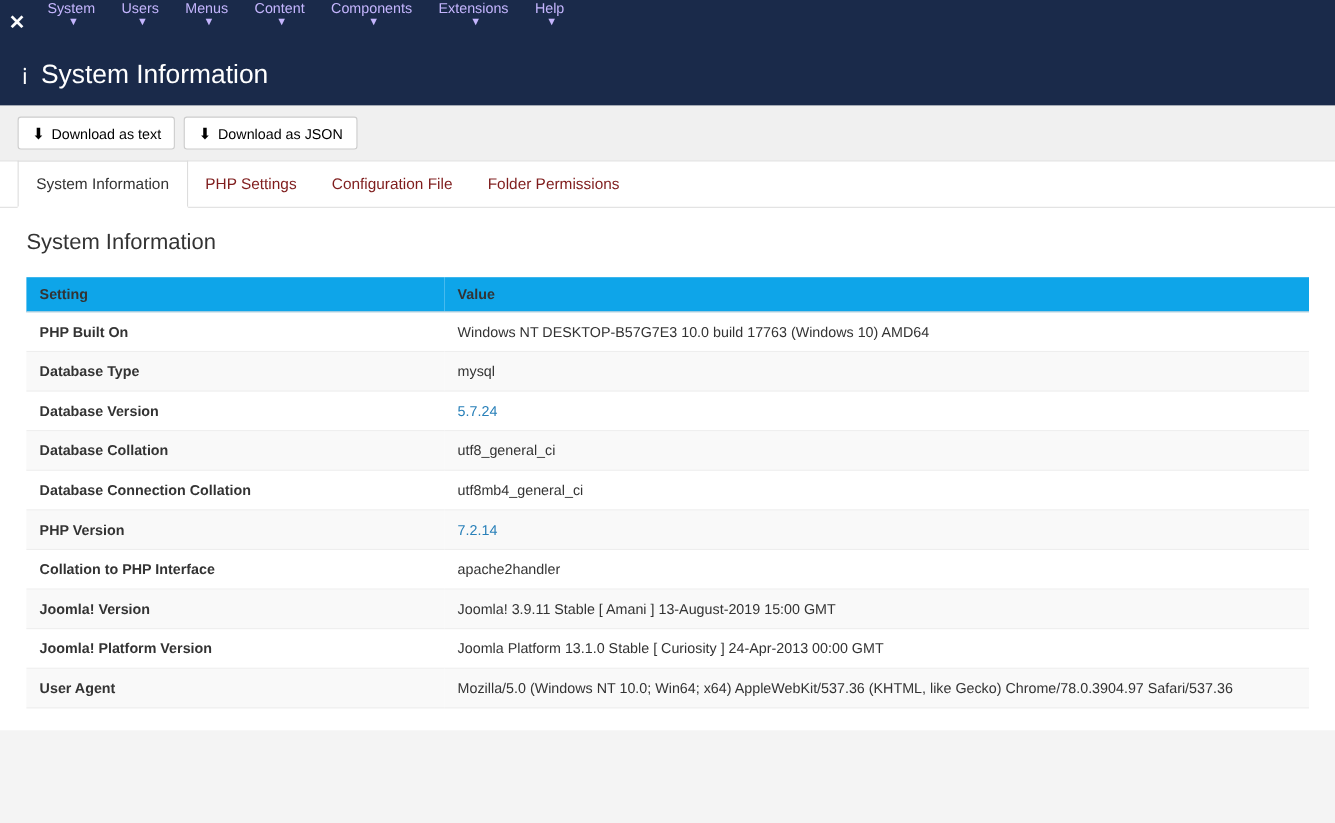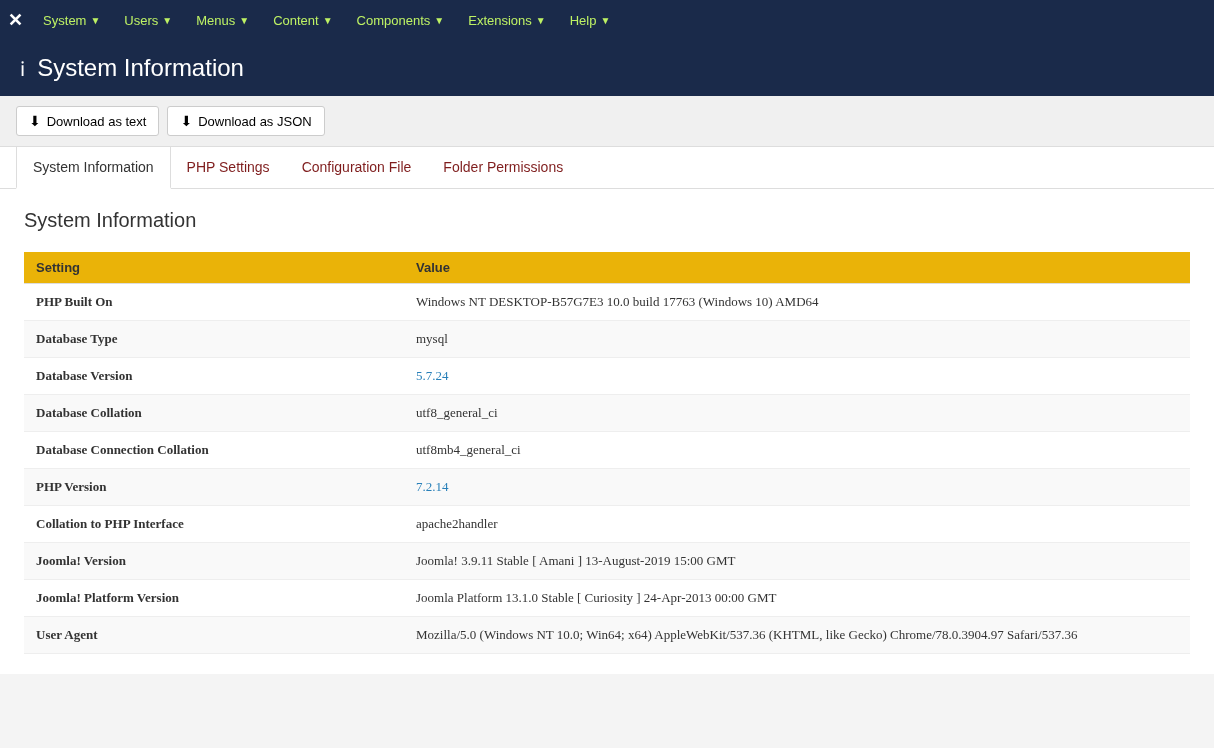--- a/index.html
+++ b/index.html
@@ -14,28 +14,29 @@
       height: 40px;
     }
     .navbar-logo {
       color: #fff;
       font-size: 18px;
       font-weight: bold;
       margin-right: 8px;
       cursor: pointer;
     }
     .navbar-item {
-      color: #bef264;
+      color: #c4b5fd;
       padding: 0 12px;
       height: 40px;
       display: flex;
       align-items: center;
       cursor: pointer;
       font-size: 13px;
       position: relative;
+      flex-direction: column;
     }
     .navbar-item .caret { margin-left: 4px; font-size: 10px; }
 
     
     .page-header {
       background: #1a2a4a;
       padding: 14px 20px;
       display: flex;
       align-items: center;
       gap: 12px;
@@ -120,29 +121,28 @@
     .info-table {
       width: 100%;
       border-collapse: collapse;
     }
     .info-table th {
       text-align: left;
       padding: 8px 12px;
       font-weight: bold;
       font-size: 13px;
       color: #333;
-      background: #eab308;
+      background: #0ea5e9;
       border-bottom: 1px solid #ddd;
     }
     .info-table td {
       padding: 10px 12px;
       font-size: 13px;
       border-bottom: 1px solid #eee;
       vertical-align: top;
-      font-family: Liberation Serif, serif;
     }
     .info-table tr:nth-child(even) td { background: #f9f9f9; }
     .info-table tr:nth-child(odd) td { background: #fff; }
     .setting-col { width: 380px; font-weight: bold; }
     .value-col { color: #333; }
     a.link { color: #2980b9; text-decoration: none; }
   </style>
 </head>
 <body>
 

